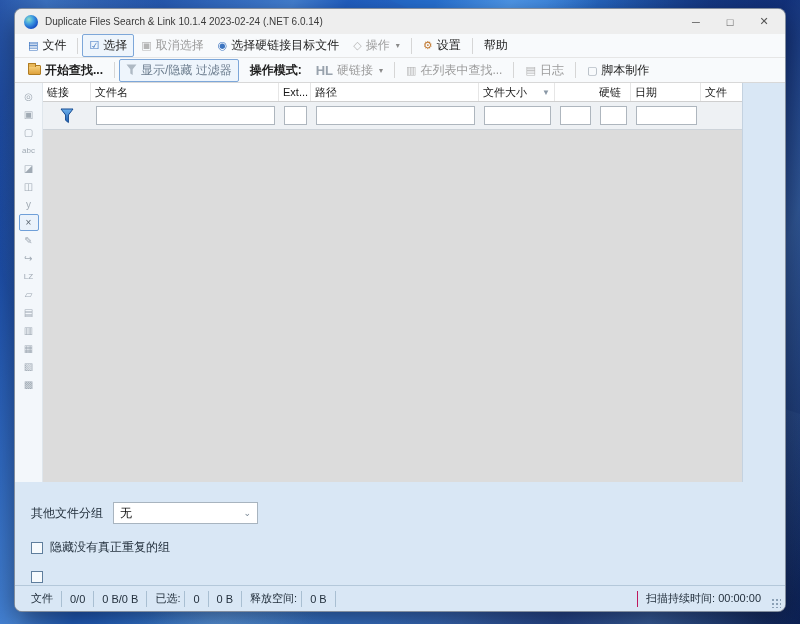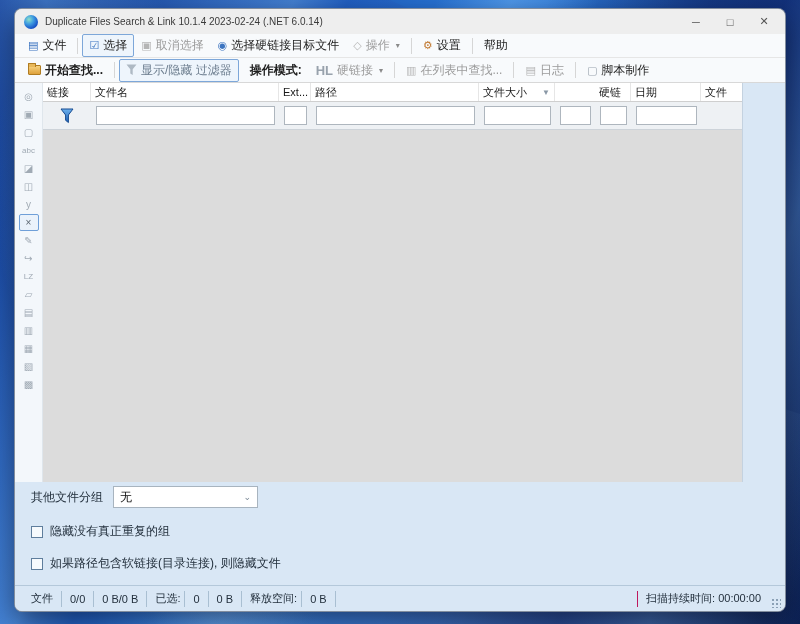--- a/index.html
+++ b/index.html
@@ -74,21 +74,21 @@
   .table-area { width:700px; flex:none; display:flex; flex-direction:column; background:#dcdcdc; border-right:1px solid #c4d2e0; }
   .thead { height:19px; background:#ffffff; display:flex; border-bottom:1px solid #cfcfcf; font-size:11px; color:#1a1a1a; flex:none; }
   .th { display:flex; align-items:center; justify-content:space-between; padding:0 4px; border-right:1px solid #e6e6e6; overflow:hidden; white-space:nowrap; flex:none; }
   .sort-arrow { font-size:8px; color:#8a98a6; }
   .filter-row { height:28px; background:#eef1f4; display:flex; align-items:center; border-bottom:1px solid #cdd3d9; flex:none; }
   .fcell { display:flex; align-items:center; justify-content:center; flex:none; }
   .fcell input { height:19px; width:calc(100% - 9px); border:1px solid #aeb6be; background:#fff; font-size:11px; padding:0 3px; }
   .grid-empty { flex:1; background:#dcdcdc; }
 
   
-  .bottom-panel { height:103px; background:#d9e7f5; flex:none; padding:4px 16px 0 16px; font-size:12px; color:#23303d; }
+  .bottom-panel { height:103px; background:#d9e7f5; flex:none; padding:20px 16px 0 16px; font-size:12px; color:#23303d; }
   .bp-row { display:flex; align-items:center; margin-bottom:15px; }
   .bp-label { margin-right:10px; }
   .select-box { width:145px; height:22px; background:#fff; border:1px solid #a8b4bf; display:flex; align-items:center; padding:0 6px; color:#111; }
   .select-box .chev { margin-left:auto; font-size:9px; color:#7a8896; }
   .checkbox { width:12px; height:12px; border:1px solid #5f7e9d; background:#f6fafd; margin-right:7px; flex:none; }
 
   
   .statusbar { height:26px; background:#d9e7f5; border-top:1px solid #b4c8da; display:flex; align-items:center; font-size:11px; color:#23303d; flex:none; padding:0 4px 0 8px; }
   .st-seg { padding:0 8px; border-right:1px solid #a9bfd2; height:16px; display:flex; align-items:center; white-space:nowrap; }
   .st-seg.nb { border-right:none; padding-right:4px; }
@@ -288,21 +288,20 @@
           <span>无</span>
           <span class="chev">⌄</span>
         </div>
       </div>
       <div class="bp-row">
         <span class="checkbox"></span>
         <span>隐藏没有真正重复的组</span>
       </div>
       <div class="bp-row">
         <span class="checkbox"></span>
-        <span>如果路径包含软链接(目录连接), 则隐藏文件</span>
       </div>
     </div>
 
     <div class="statusbar">
       <div class="st-seg">文件</div>
       <div class="st-seg">0/0</div>
       <div class="st-seg">0 B/0 B</div>
       <div class="st-seg nb" style="border-right:none;">已选:</div>
       <div class="st-seg" style="border-left:1px solid #a9bfd2;">0</div>
       <div class="st-seg">0 B</div>

